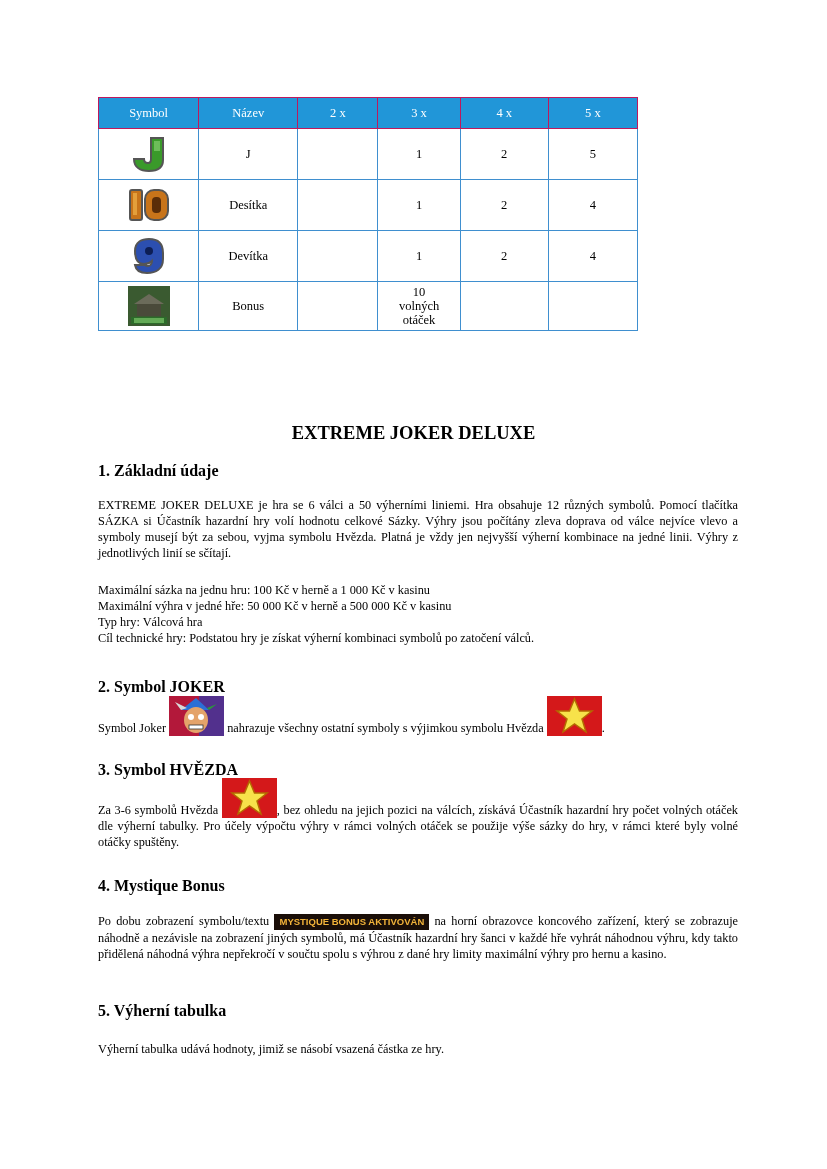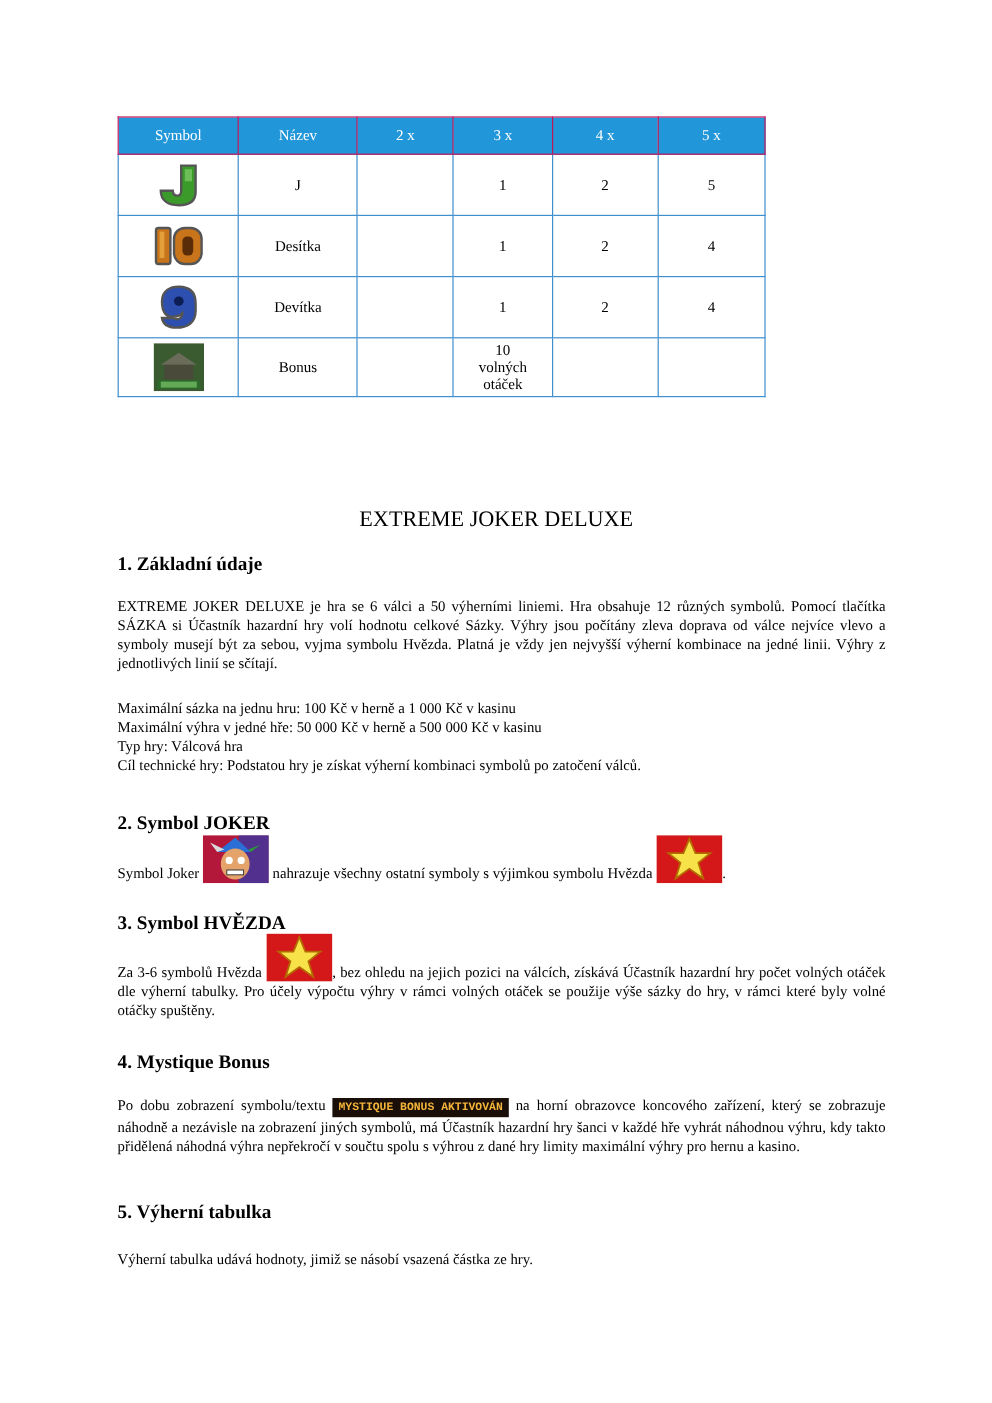--- a/index.html
+++ b/index.html
@@ -8,21 +8,21 @@
   
   .paytable { position: absolute; left: 98px; top: 97px; width: 540px; border-collapse: collapse; table-layout: fixed; font-size: 12.5px; }
   .paytable th { background: #2196d8; color: #ffffff; font-weight: normal; height: 30px; text-align: center; border: 1px solid #be185d; padding: 0; }
   .paytable td { border: 1.5px solid #3f8fcf; text-align: center; vertical-align: middle; height: 50px; padding: 0; }
   .paytable tr.last td { height: 48px; line-height: 14px; }
   .col-sym { width: 100px; } .col-name { width: 99px; } .col-2 { width: 80px; } .col-3 { width: 82px; } .col-4 { width: 88px; } .col-5 { width: 89px; }
 
   .sym { display: inline-block; vertical-align: middle; }
 
   
-  .title { position: absolute; left: 0; width: 827px; top: 423px; text-align: center; font-size: 18.5px; font-weight: normal; }
+  .title { position: absolute; left: 0; width: 827px; top: 423px; text-align: center; font-size: 18.5px; font-weight: bold; }
   h2 { position: absolute; left: 98px; margin: 0; font-size: 16px; font-weight: bold; }
   p.body { position: absolute; left: 98px; width: 640px; margin: 0; font-size: 12.3px; line-height: 16px; text-align: justify; }
   .line { display: block; text-align: left; }
   .last-line { text-align-last: left; }
   .inline-img { display: inline-block; vertical-align: bottom; }
 </style>
 </head>
 <body>
 
 <table class="paytable">
@@ -146,18 +146,18 @@
   <span>Za 3-6 symbolů Hvězda</span>
   <svg class="inline-img" width="55" height="40" viewBox="0 0 55 40">
     <rect width="55" height="40" fill="#d4181a"></rect>
     <polygon points="27.5,3 32.5,15 45,15 35,23 39,36 27.5,28 16,36 20,23 10,15 22.5,15" fill="#f7e24a" stroke="#b36a00" stroke-width="1.5"></polygon>
   </svg><span>, bez ohledu na jejich pozici na válcích, získává Účastník hazardní hry počet volných otáček dle výherní tabulky. Pro účely výpočtu výhry v rámci volných otáček se použije výše sázky do hry, v rámci které byly volné otáčky spuštěny.</span>
 </p>
 
 <h2 style="top:877px">4. Mystique Bonus</h2>
 <p class="body last-line" style="top:913px">
   <span>Po dobu zobrazení symbolu/textu</span>
-  <span class="inline-img" style="background:#1a0e08; color:#f3b43a; font-family:Liberation Mono, monospace; font-weight:bold; font-size:9.5px; padding:1px 5px; line-height:14px; vertical-align:baseline;">MYSTIQUE BONUS AKTIVOVÁN</span>
+  <span class="inline-img" style="background:#1a0e08; color:#f3b43a; font-family:Liberation Sans, sans-serif; font-weight:bold; font-size:9.5px; padding:1px 5px; line-height:14px; vertical-align:baseline;">MYSTIQUE BONUS AKTIVOVÁN</span>
   <span>na horní obrazovce koncového zařízení, který se zobrazuje náhodně a nezávisle na zobrazení jiných symbolů, má Účastník hazardní hry šanci v každé hře vyhrát náhodnou výhru, kdy takto přidělená náhodná výhra nepřekročí v součtu spolu s výhrou z dané hry limity maximální výhry pro hernu a kasino.</span>
 </p>
 
 <h2 style="top:1002px">5. Výherní tabulka</h2>
 <p class="body" style="top:1041px">Výherní tabulka udává hodnoty, jimiž se násobí vsazená částka ze hry.</p>
 
 </body></html>

